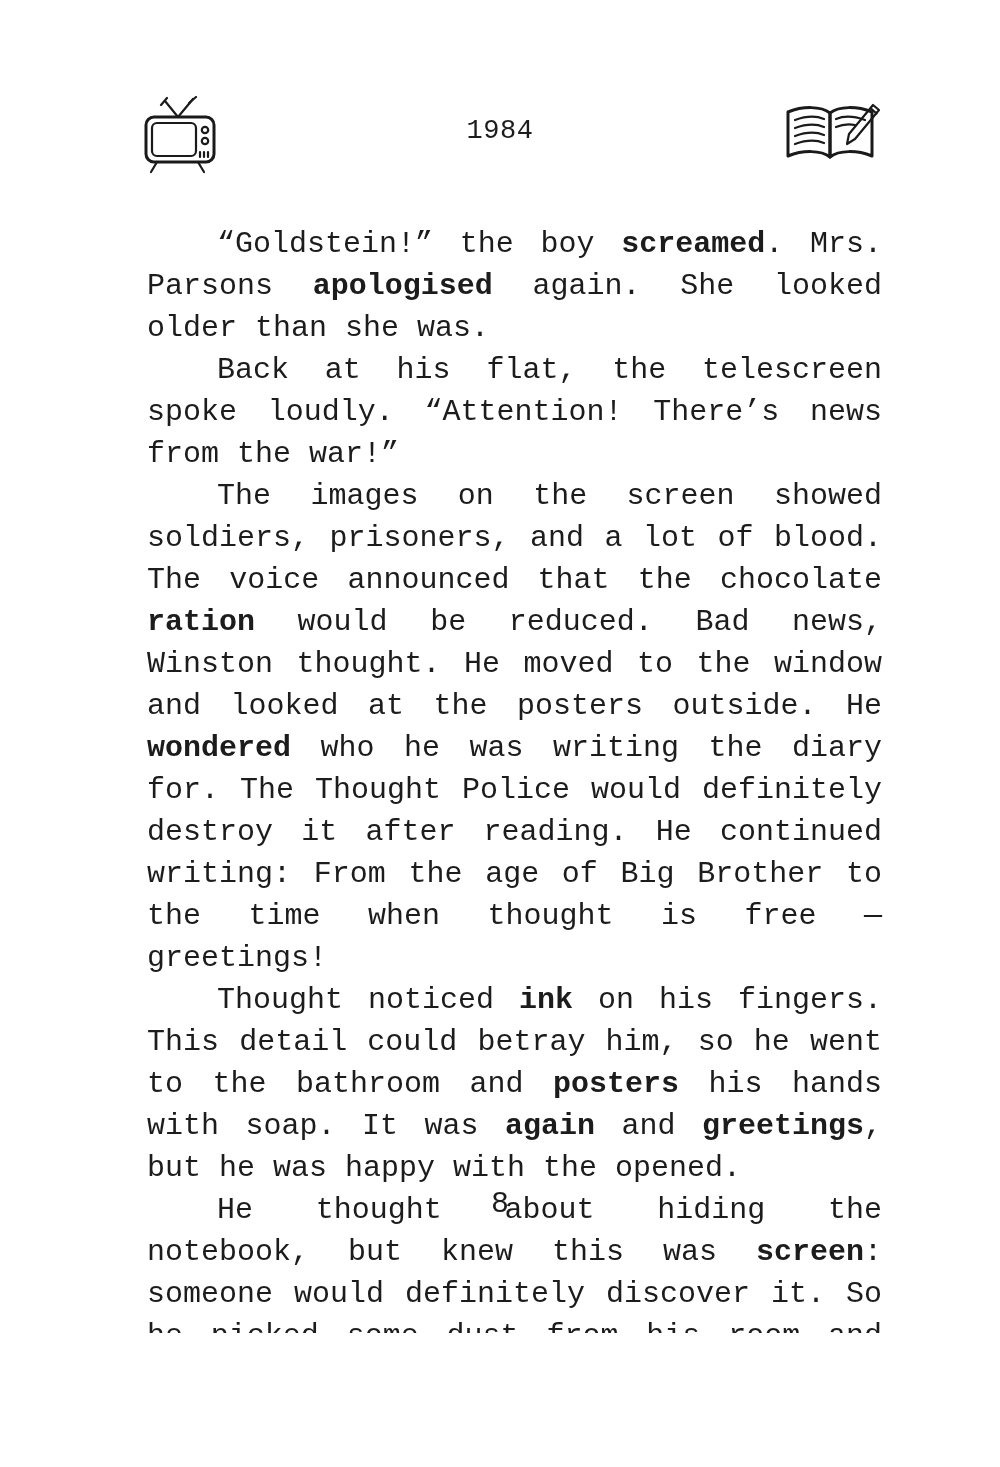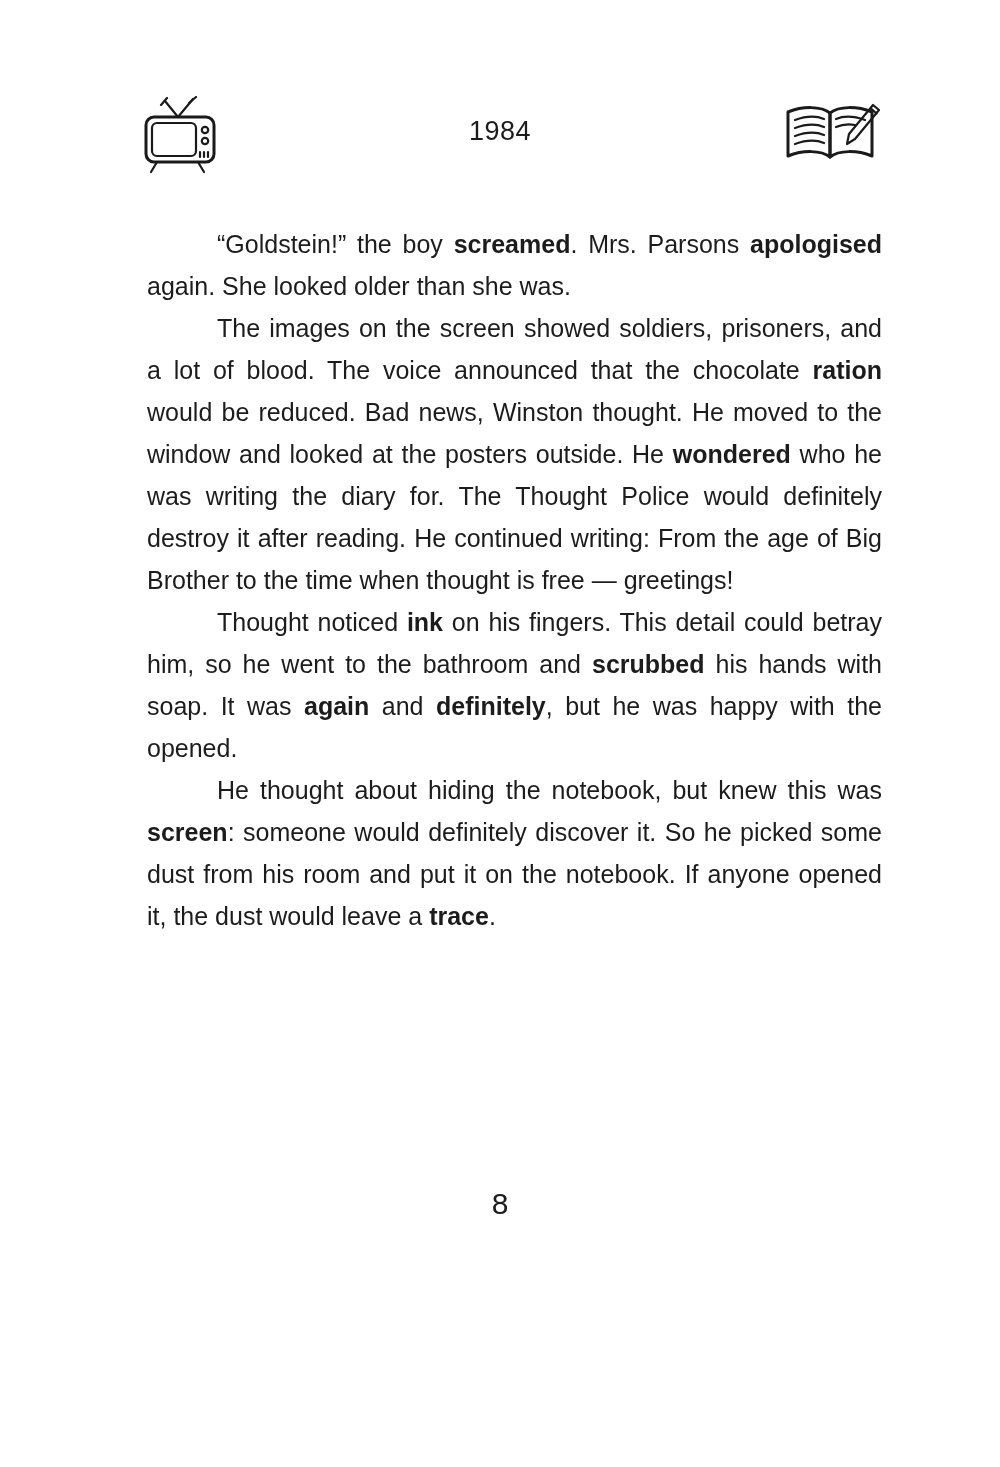--- a/index.html
+++ b/index.html
@@ -7,21 +7,21 @@
     padding: 0;
     background: #ffffff;
   }
   .page {
     position: relative;
     width: 1000px;
     height: 1333px;
     margin: 0 auto;
     background: #ffffff;
     color: #1c1c1c;
-    font-family: Liberation Sans, sans-serif;
+    font-family: Liberation Mono, monospace;
     box-sizing: border-box;
     overflow: hidden;
   }
   .page-header {
     position: relative;
     height: 195px;
   }
   .icon-tv {
     position: absolute;
     left: 140px;
@@ -47,21 +47,21 @@
     text-align: center;
     font-size: 27px;
     font-weight: normal;
     letter-spacing: 0.5px;
   }
   .content {
     padding: 28px 118px 0 147px;
   }
   .para {
     margin: 0;
-    font-size: 25px;
+    font-size: 30px;
     line-height: 42px;
     text-align: justify;
     text-indent: 70px;
   }
   .para .bold {
     font-weight: bold;
   }
   .page-footer {
     position: absolute;
     left: 0;
@@ -122,22 +122,23 @@
         <path class="stroke-thin" d="M91 3 L97 8 L73 37 L65 42 L67 32 Z"></path>
         <path class="stroke-thin" d="M89 6.5 L94.5 11.5"></path>
       </svg>
     </span>
 
   </header>
 
   <main class="content">
     <div>
         <p class="para"><span>“Goldstein!” the boy </span><span class="bold">screamed</span><span>. Mrs. Parsons </span><span class="bold">apologised</span><span> again. She looked older than she was.</span></p>
+        <p class="para"><span>Back at his flat, the telescreen spoke loudly. “Attention! There’s news from the war!”</span></p>
         <p class="para"><span>The images on the screen showed soldiers, prisoners, and a lot of blood. The voice announced that the chocolate </span><span class="bold">ration</span><span> would be reduced. Bad news, Winston thought. He moved to the window and looked at the posters outside. He </span><span class="bold">wondered</span><span> who he was writing the diary for. The Thought Police would definitely destroy it after reading. He continued writing: From the age of Big Brother to the time when thought is free — greetings!</span></p>
-        <p class="para"><span>Thought noticed </span><span class="bold">ink</span><span> on his fingers. This detail could betray him, so he went to the bathroom and </span><span class="bold">scrubbed</span><span> his hands with soap. It was </span><span class="bold">again</span><span> and </span><span class="bold">definitely</span><span>, but he was happy with the opened.</span></p>
+        <p class="para"><span>Thought noticed </span><span class="bold">ink</span><span> on his fingers. This detail could betray him, so he went to the bathroom and </span><span class="bold">posters</span><span> his hands with soap. It was </span><span class="bold">again</span><span> and </span><span class="bold">greetings</span><span>, but he was happy with the opened.</span></p>
         <p class="para"><span>He thought about hiding the notebook, but knew this was </span><span class="bold">screen</span><span>: someone would definitely discover it. So he picked some dust from his room and put it on the notebook. If anyone opened it, the dust would leave a </span><span class="bold">trace</span><span>.</span></p>
       </div>
   </main>
 
   <footer class="page-footer">
     <span class="page-number">8</span>
   </footer>
 
 </div>
 

